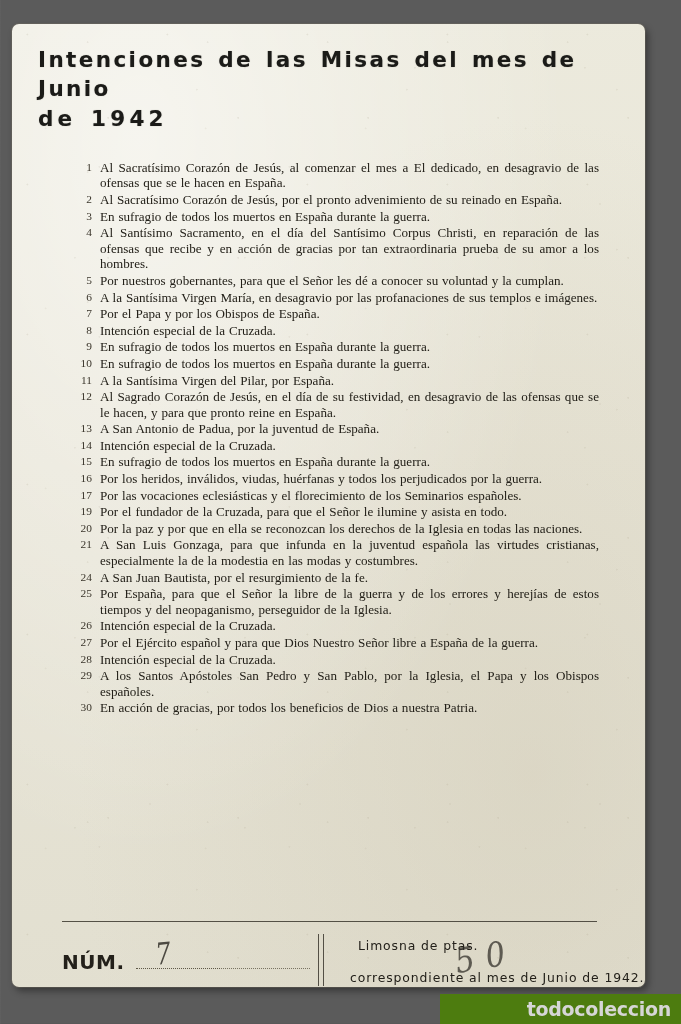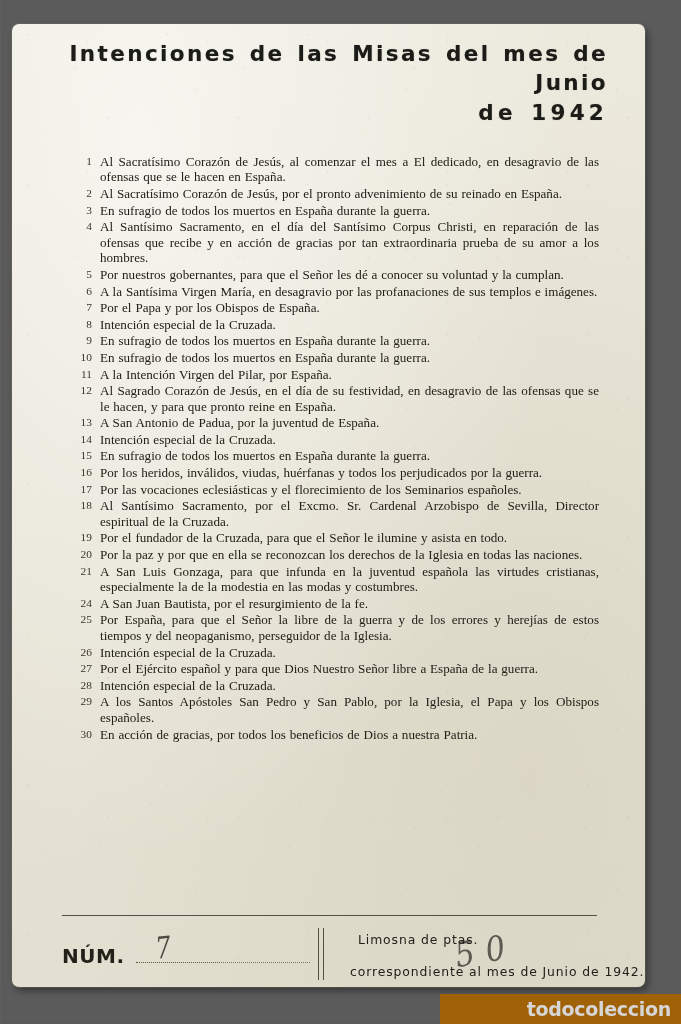--- a/index.html
+++ b/index.html
@@ -65,23 +65,23 @@
 
   #sheet-inner {
     position: relative;
     z-index: 2;
     padding: 0;
     height: 100%;
   }
 
   
   #title-block {
-    text-align: right;
-    margin-top: 16px;
-    padding: 0 37px;
+    text-align: left;
+    margin-top: 22px;
+    padding: 0 26px;
   }
   .title-line {
     font-family: "DejaVu Sans", sans-serif;
     font-weight: 700;
     font-size: 21.5px;
     letter-spacing: 2.4px;
     color: #1b1b18;
     line-height: 1.33;
     word-spacing: 3px;
     text-shadow: 0 0 1px rgba(40,38,30,0.35);
@@ -239,21 +239,21 @@
     white-space: nowrap;
   }
 
   
   #watermark {
     position: absolute;
     right: 0;
     bottom: 0;
     width: 241px;
     height: 30px;
-    background: #a16207;
+    background: #4d7c0f;
     display: flex;
     align-items: center;
     justify-content: flex-end;
     padding-right: 10px;
     box-sizing: border-box;
   }
   #watermark-text {
     font-family: "DejaVu Sans", sans-serif;
     font-weight: 700;
     font-size: 19px;
@@ -310,21 +310,21 @@
         <div class="intention">
           <span class="int-num">9</span>
           <span class="int-text">En sufragio de todos los muertos en España durante la guerra.</span>
         </div>
         <div class="intention">
           <span class="int-num">10</span>
           <span class="int-text">En sufragio de todos los muertos en España durante la guerra.</span>
         </div>
         <div class="intention">
           <span class="int-num">11</span>
-          <span class="int-text">A la Intención Virgen del Pilar, por España.</span>
+          <span class="int-text">A la Santísima Virgen del Pilar, por España.</span>
         </div>
         <div class="intention">
           <span class="int-num">12</span>
           <span class="int-text">Al Sagrado Corazón de Jesús, en el día de su festividad, en desagravio de las ofensas que se le hacen, y para que pronto reine en España.</span>
         </div>
         <div class="intention">
           <span class="int-num">13</span>
           <span class="int-text">A San Antonio de Padua, por la juventud de España.</span>
         </div>
         <div class="intention">
@@ -335,24 +335,20 @@
           <span class="int-num">15</span>
           <span class="int-text">En sufragio de todos los muertos en España durante la guerra.</span>
         </div>
         <div class="intention">
           <span class="int-num">16</span>
           <span class="int-text">Por los heridos, inválidos, viudas, huérfanas y todos los perjudicados por la guerra.</span>
         </div>
         <div class="intention">
           <span class="int-num">17</span>
           <span class="int-text">Por las vocaciones eclesiásticas y el florecimiento de los Seminarios españoles.</span>
-        </div>
-        <div class="intention">
-          <span class="int-num">18</span>
-          <span class="int-text">Al Santísimo Sacramento, por el Excmo. Sr. Cardenal Arzobispo de Sevilla, Director espiritual de la Cruzada.</span>
         </div>
         <div class="intention">
           <span class="int-num">19</span>
           <span class="int-text">Por el fundador de la Cruzada, para que el Señor le ilumine y asista en todo.</span>
         </div>
         <div class="intention">
           <span class="int-num">20</span>
           <span class="int-text">Por la paz y por que en ella se reconozcan los derechos de la Iglesia en todas las naciones.</span>
         </div>
         <div class="intention">

